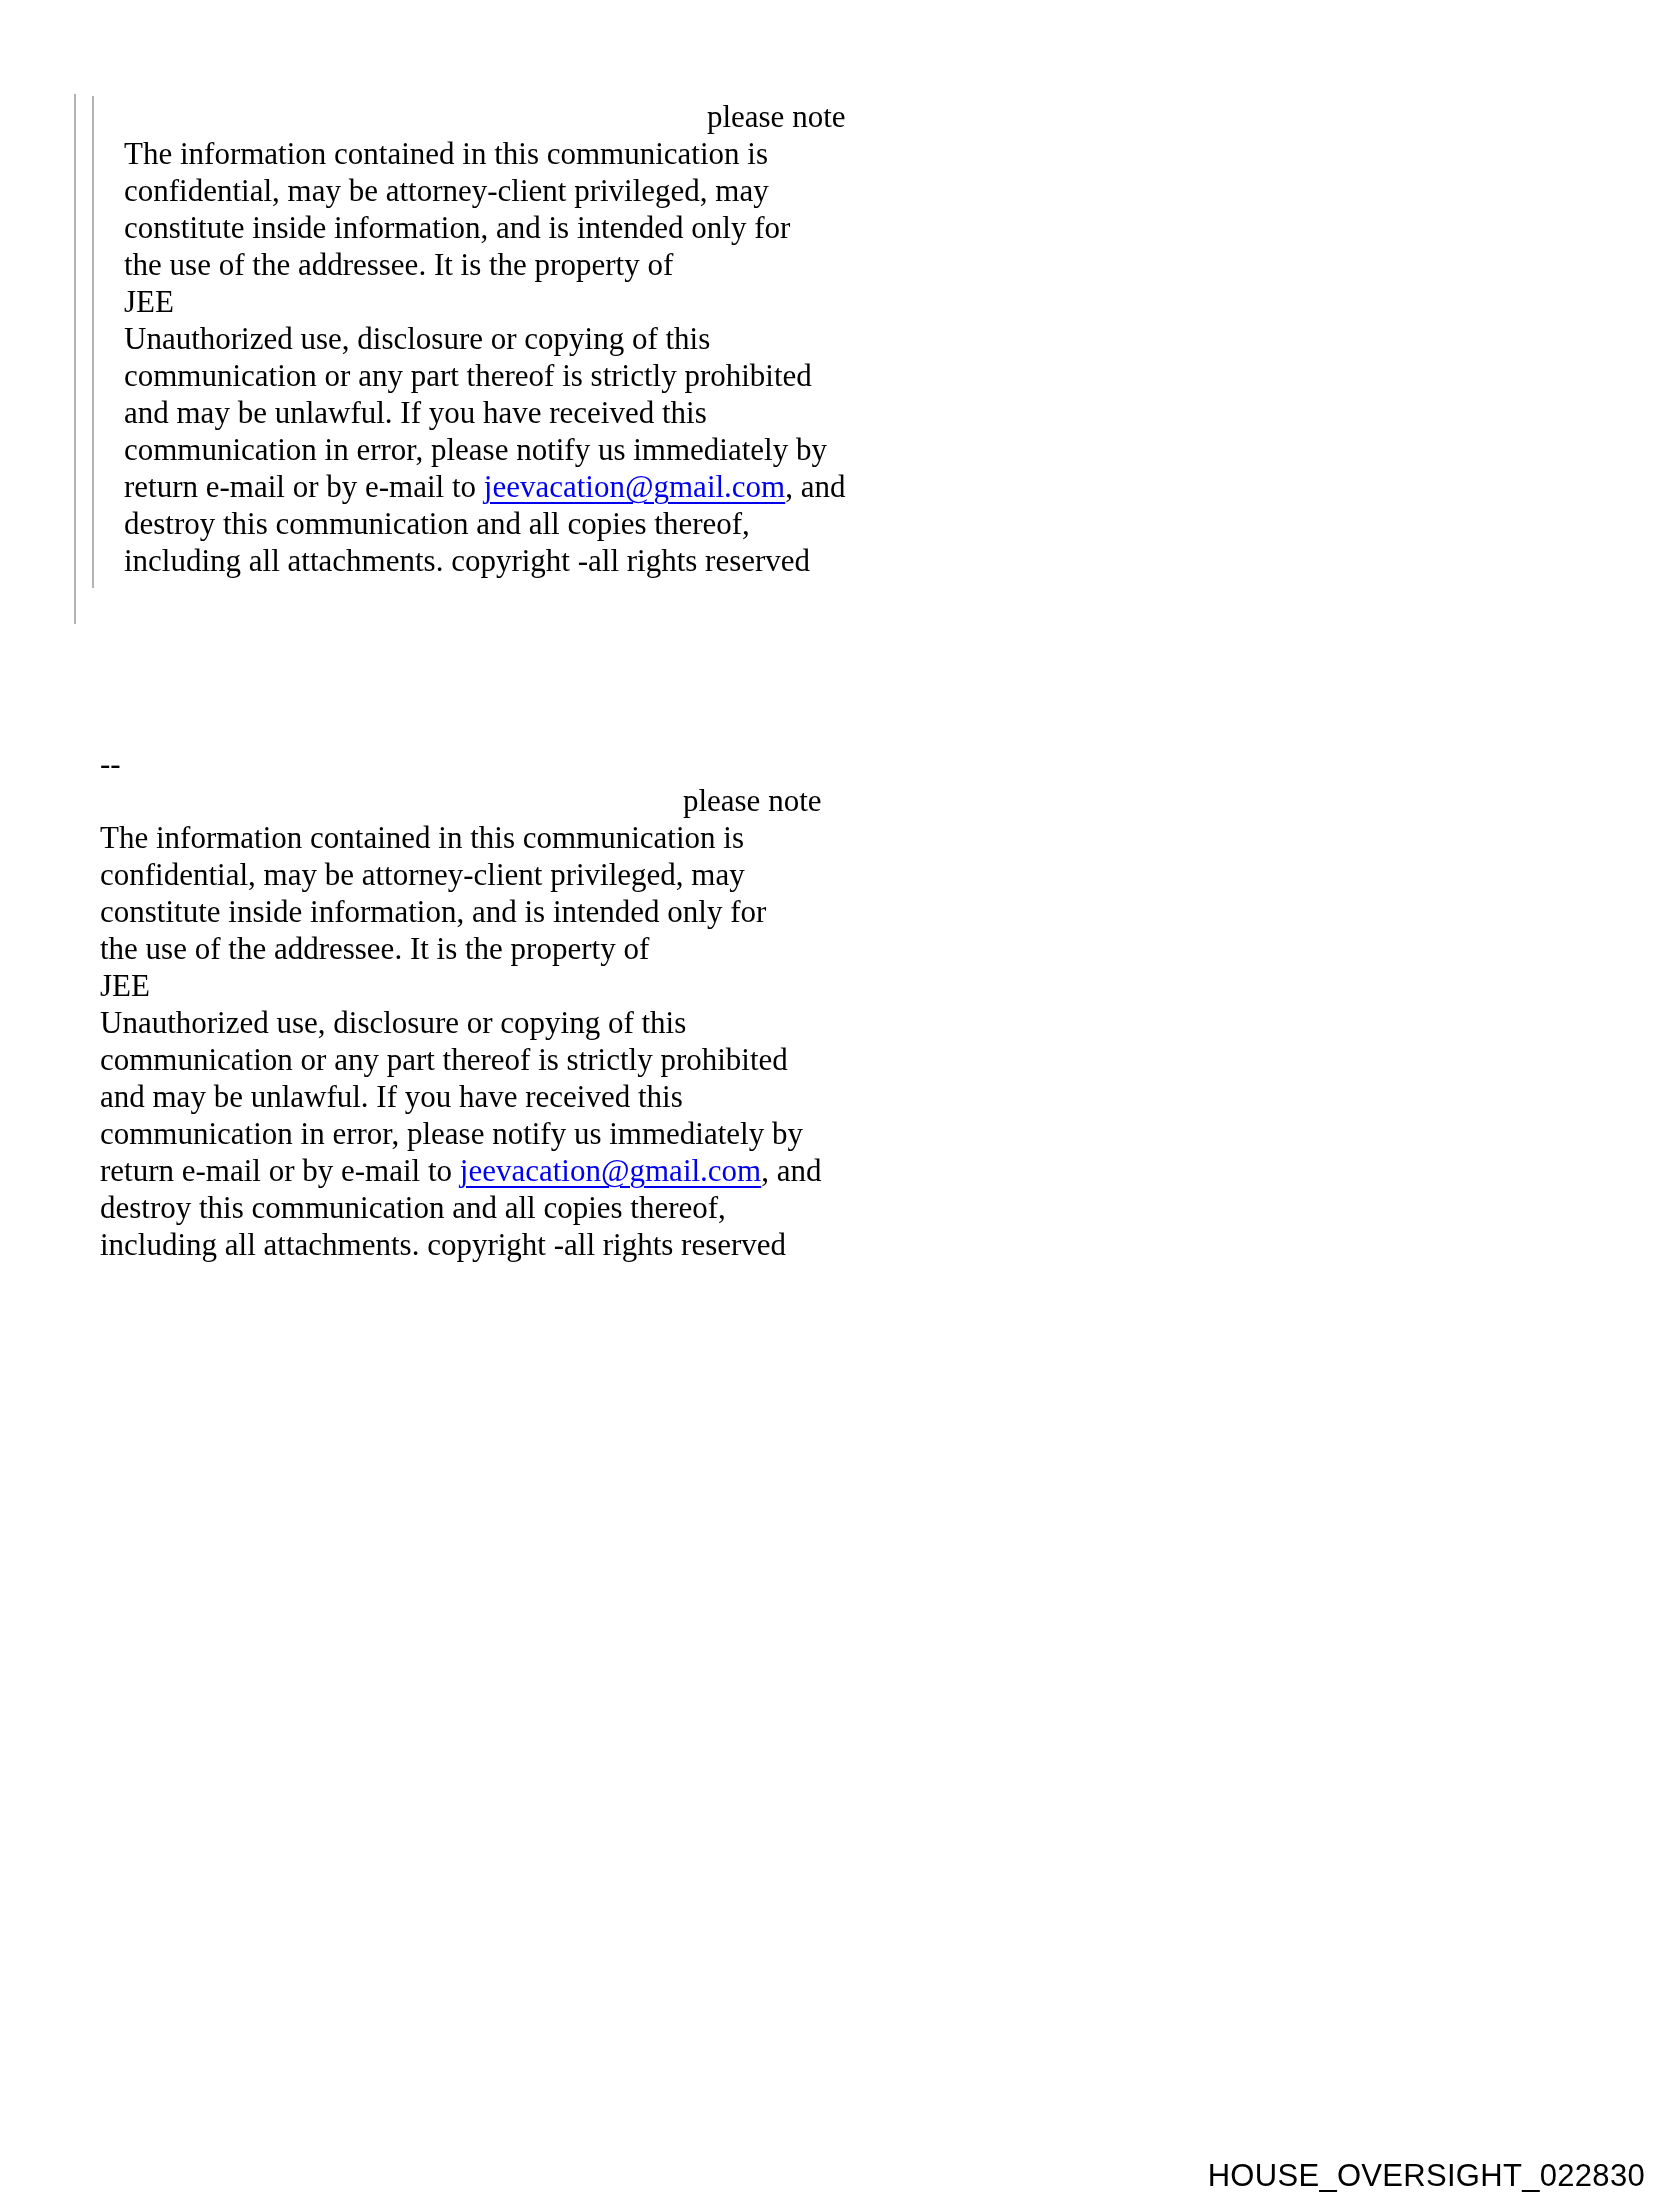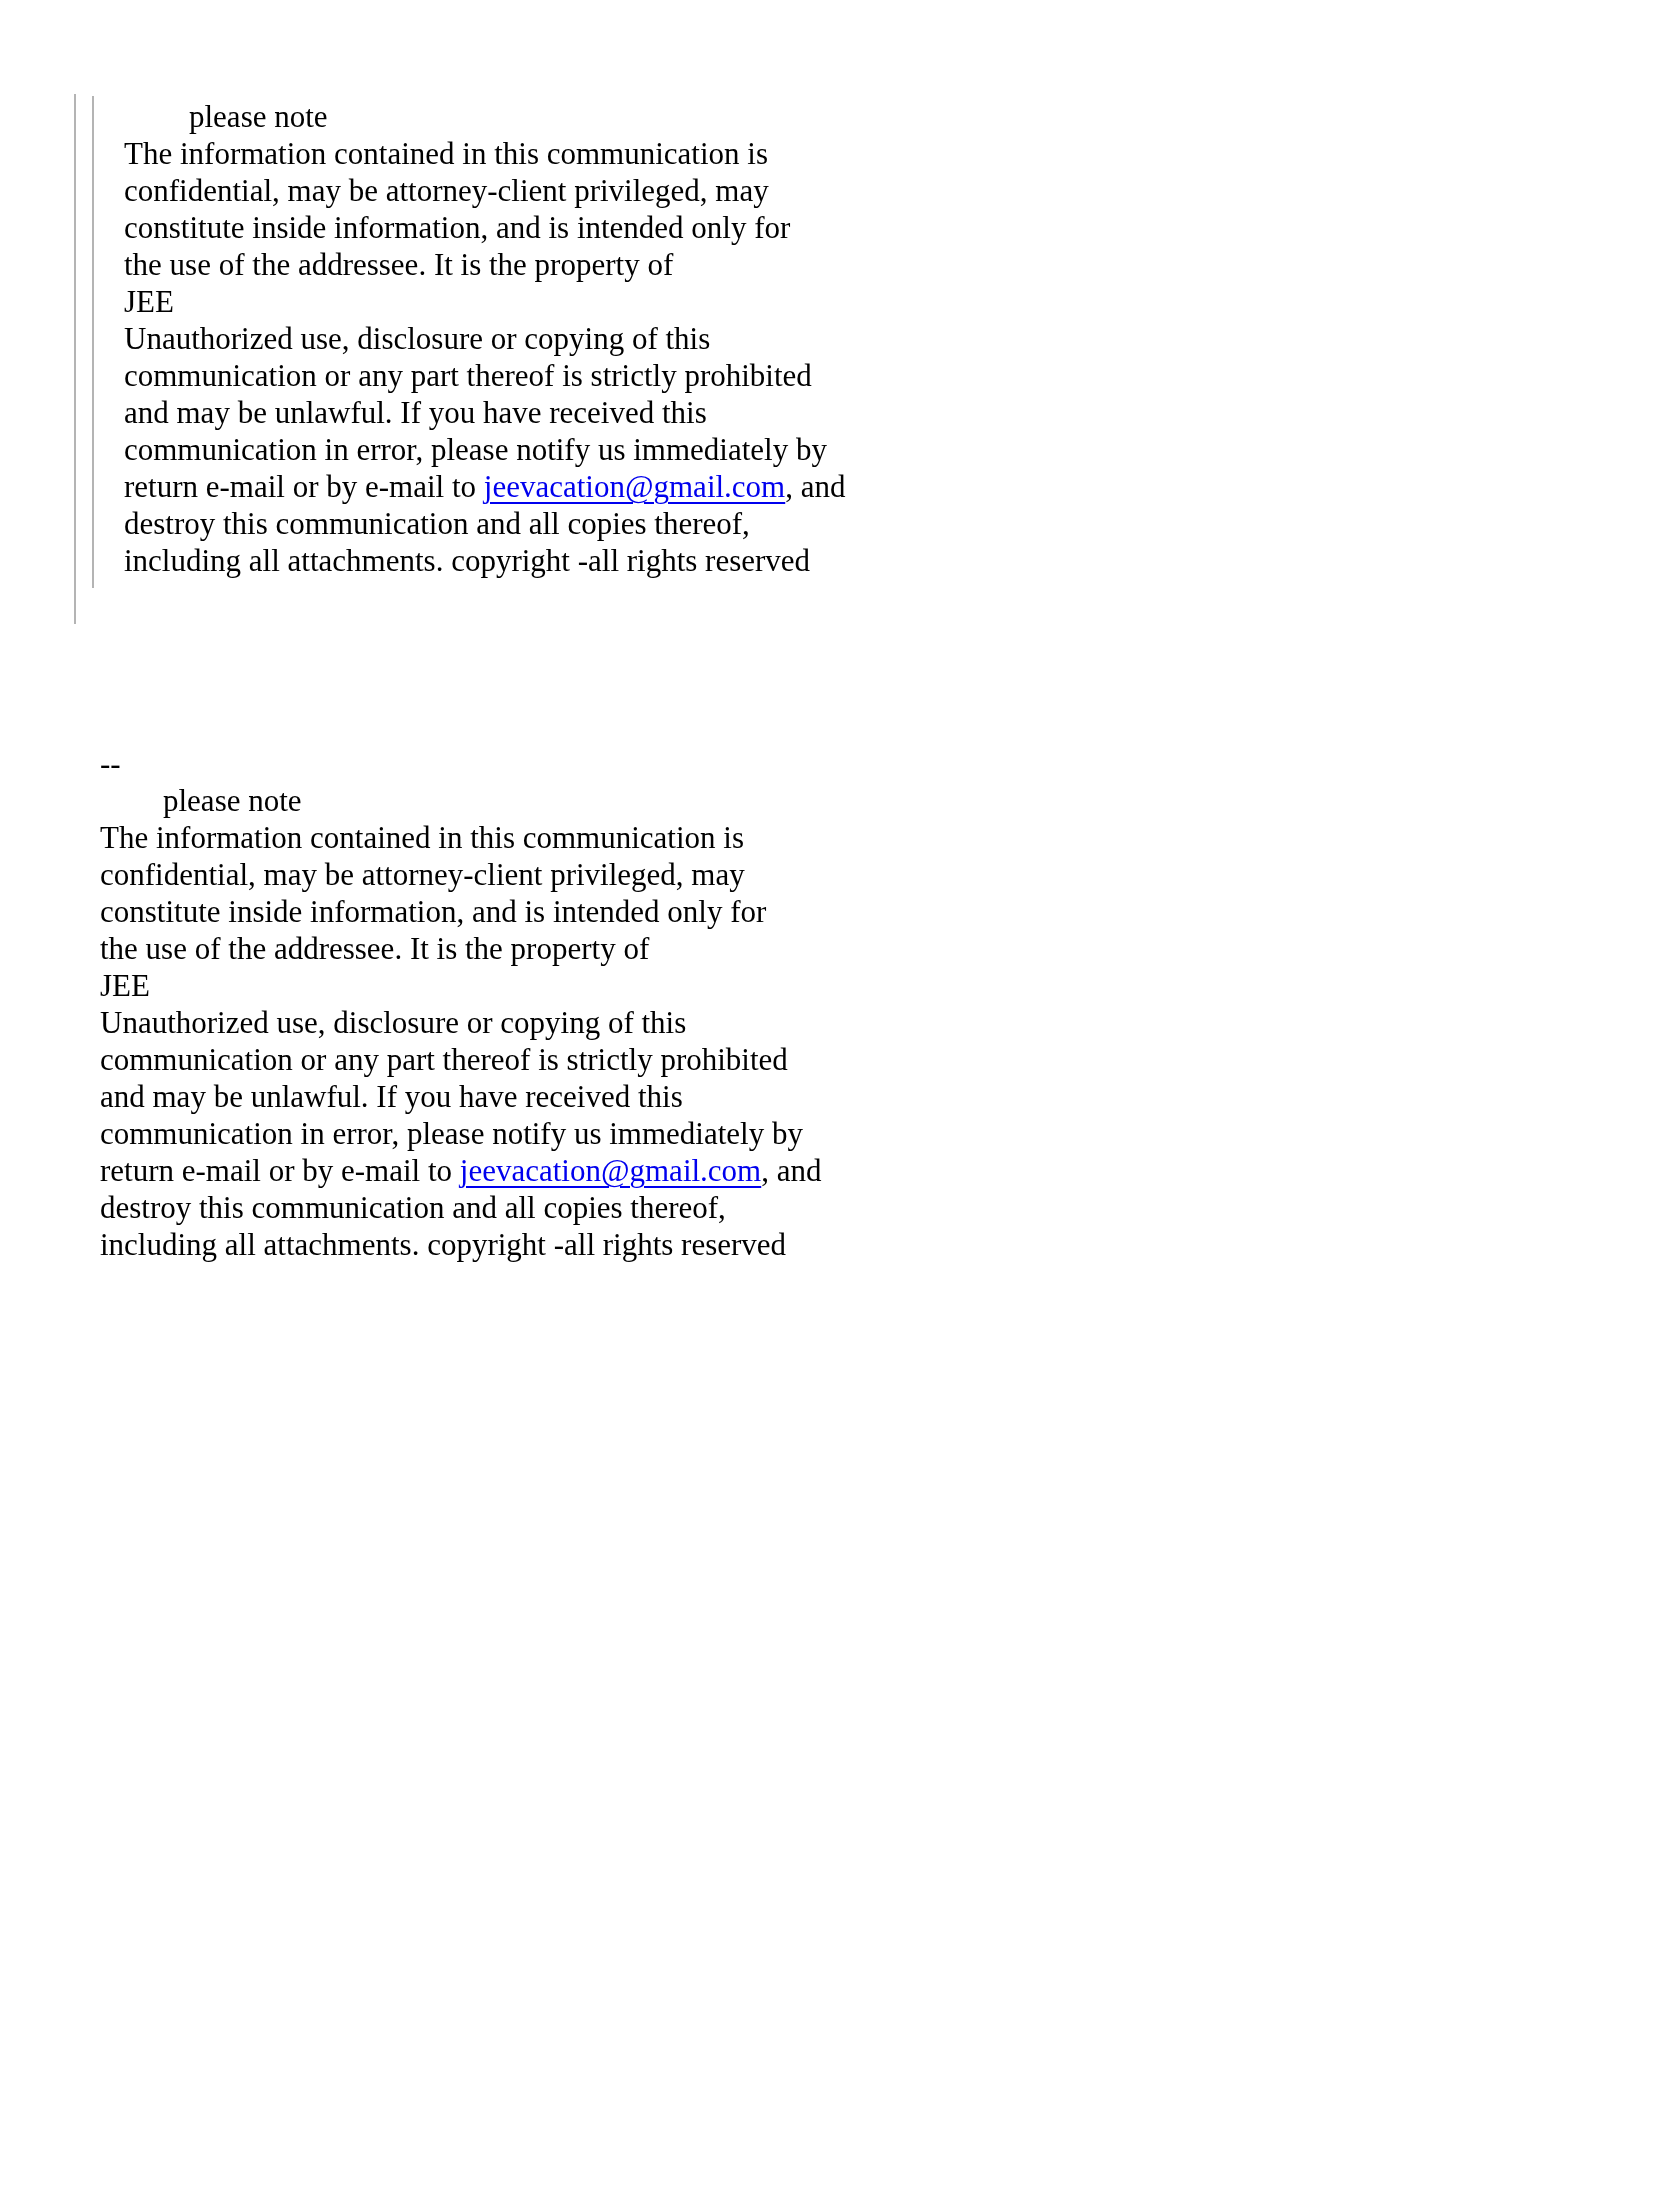--- a/index.html
+++ b/index.html
@@ -25,21 +25,21 @@
   .bar-inner { left: 92px; top: 96px; height: 492px; }
   .disclaimer {
     position: absolute;
     font-size: 31px;
     line-height: 37px;
     white-space: nowrap;
   }
   .block-quoted { left: 124px; top: 98px; }
   .block-signature { left: 100px; top: 745px; }
   .text-line { height: 37px; }
-  .note-line { padding-left: 65px; }
+  .note-line { padding-left: 65px; text-align: right; }
   .block-signature .note-line { padding-left: 63px; }
   a.email-link {
     color: var(--link-color, #0000ee);
     text-decoration-thickness: 2px;
     text-underline-offset: 4.6px;
   }
   .stamp {
     position: absolute;
     top: 2159px;
     right: 24px;
@@ -92,15 +92,16 @@
         <div class="text-line">and may be unlawful. If you have received this</div>
         <div class="text-line">communication in error, please notify us immediately by</div>
       </div>
     <div class="text-line"><span>return e-mail or by e-mail to </span><a class="email-link" href="#">jeevacation@gmail.com</a><span>, and</span></div>
     <div>
         <div class="text-line">destroy this communication and all copies thereof,</div>
         <div class="text-line">including all attachments. copyright -all rights reserved</div>
       </div>
   </div>
 
+  <div class="stamp">HOUSE_OVERSIGHT_022830</div>
 
 </div>
 
 
 </body></html>

